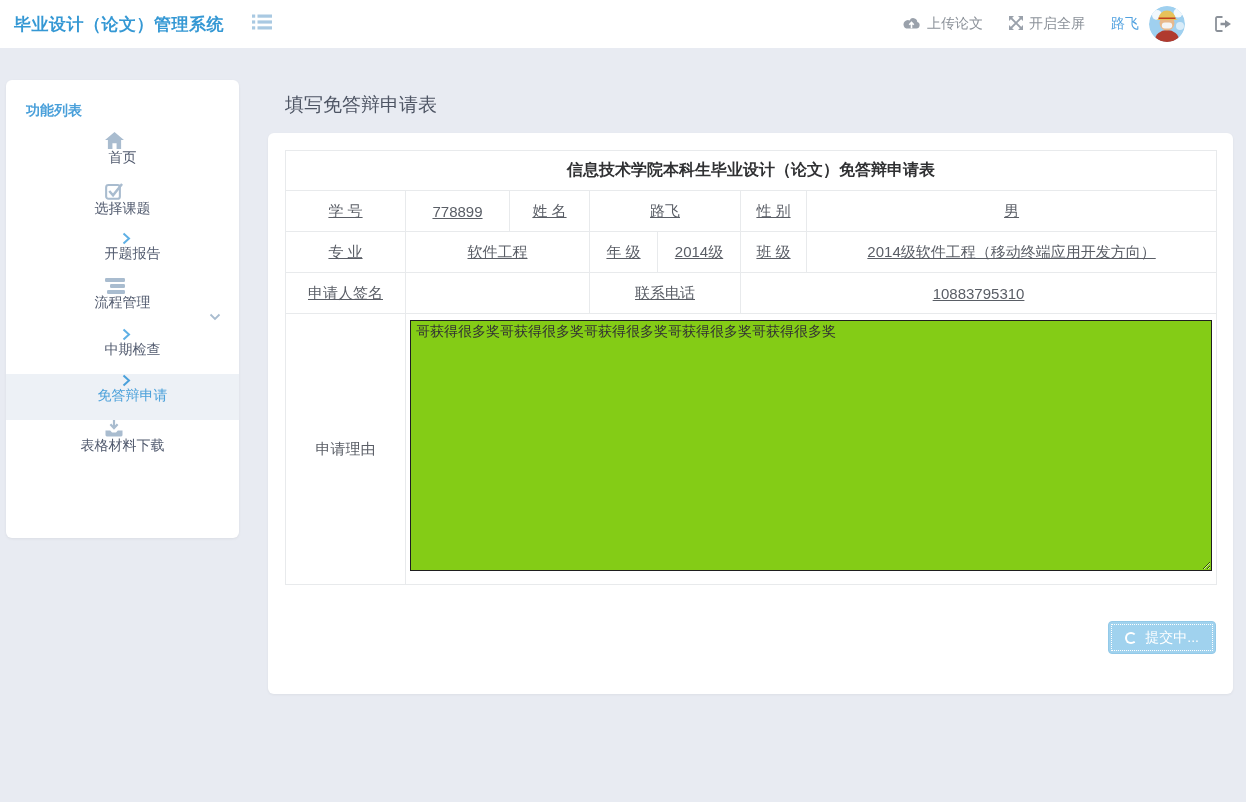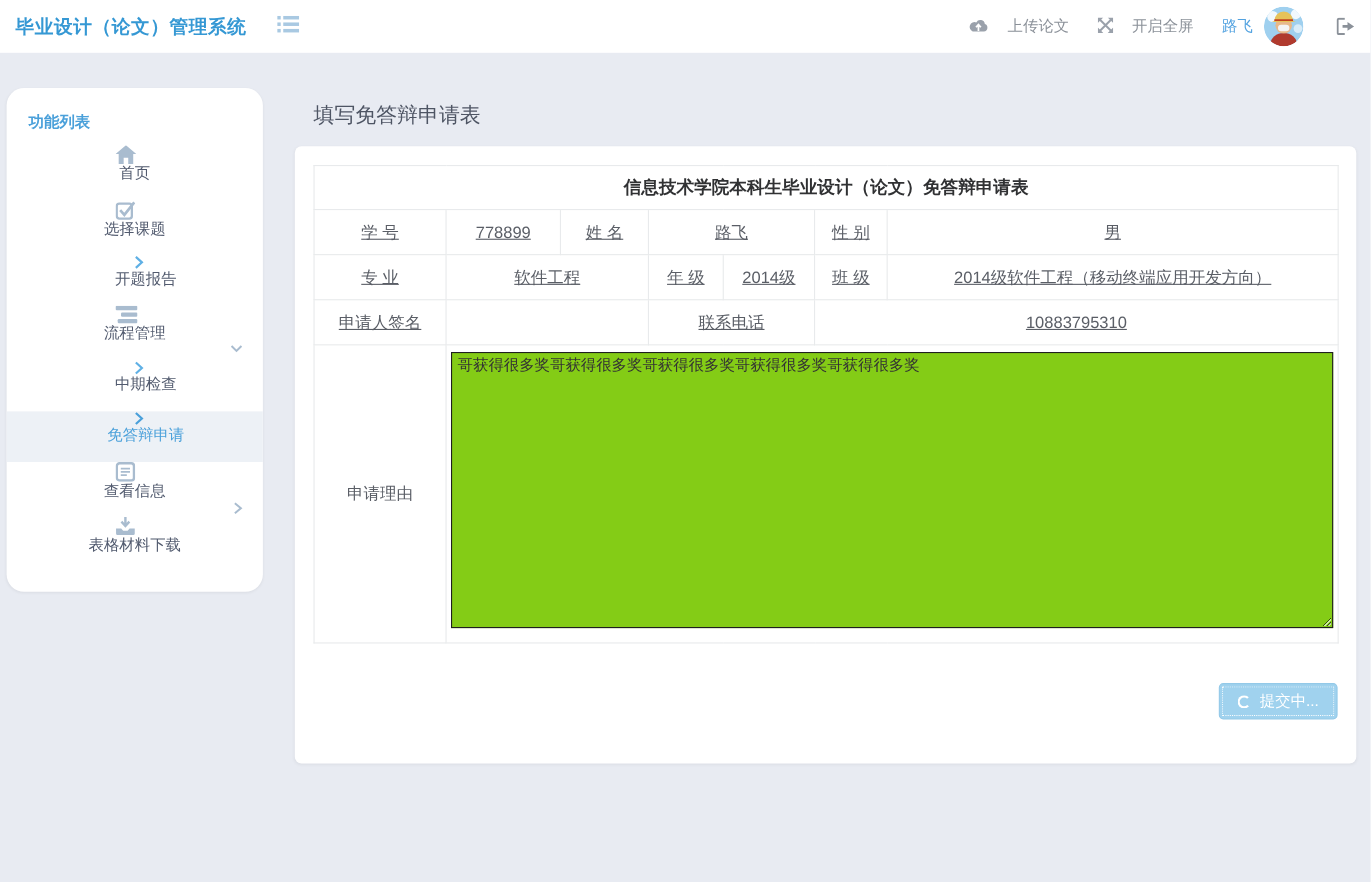--- a/index.html
+++ b/index.html
@@ -13,29 +13,29 @@
   
   .topbar {
     position:absolute; top:0; left:0; right:0; height:48px;
     background:#ffffff; display:flex; align-items:center;
     justify-content:space-between; padding:0 14px;
   }
   .topbar-left { display:flex; align-items:center; }
   .app-title { color:#3598d4; font-size:17px; font-weight:bold; letter-spacing:0.5px; }
   .menu-toggle { margin-left:28px; display:flex; cursor:pointer; }
   .topbar-right { display:flex; align-items:center; }
-  .top-link { display:flex; align-items:center; gap:17px; color:#8b9199; font-size:14px; cursor:pointer; margin-right:26px; }
+  .top-link { display:flex; align-items:center; gap:6px; color:#8b9199; font-size:14px; cursor:pointer; margin-right:26px; }
   .username { color:#52a2e0; font-size:14px; cursor:pointer; margin-right:10px; }
   .avatar { width:36px; height:36px; border-radius:50%; overflow:hidden; cursor:pointer; }
   .logout { margin-left:30px; display:flex; cursor:pointer; }
 
   
   .sidebar {
     position:absolute; left:6px; top:80px; width:233px; height:458px;
-    background:#fff; border-radius:16px; box-shadow:0 1px 3px rgba(0,0,0,0.06);
+    background:#fff; border-radius:6px; box-shadow:0 1px 3px rgba(0,0,0,0.06);
     overflow:hidden;
   }
   .sidebar-title { padding:22px 20px 12px; color:#4aa0da; font-weight:bold; font-size:14px; }
   .nav-item {
     height:50px; display:flex; align-items:center; padding:0 18px;
     color:#515a6e; font-size:14px; cursor:pointer;flex-direction:column;
   }
   .nav-icon { width:22px; margin-right:13px; display:flex; align-items:center; }
   .chev { margin-left:auto; display:flex; }
   .nav-sub { height:46px; padding-left:38px; }
@@ -210,34 +210,20 @@
 
   <div class="nav-item nav-sub active">
     <span class="sub-chev">
       <svg width="9" height="13" viewBox="0 0 9 13">
           <path d="M1.5 1.5 L7 6.5 1.5 11.5" fill="none" stroke="#4aa0da" stroke-width="2"></path>
         </svg>
     </span>
     <span>免答辩申请</span>
   </div>
 
-  <div class="nav-item">
-    <span class="nav-icon">
-      <svg width="18" height="18" viewBox="0 0 18 18">
-        <rect x="1.2" y="1.2" width="15.6" height="15.6" rx="2.5" fill="none" stroke="#a9bccf" stroke-width="2.2"></rect>
-        <path d="M4.8 6 h8.4 M4.8 9 h8.4 M4.8 12 h5.5" stroke="#a9bccf" stroke-width="1.6"></path>
-      </svg>
-    </span>
-    <span>查看信息</span>
-    <span class="chev">
-      <svg width="10" height="12" viewBox="0 0 10 12">
-          <path d="M2.5 1.5 L8 6 2.5 10.5" fill="none" stroke="#a9bccf" stroke-width="1.8"></path>
-        </svg>
-    </span>
-  </div>
 
   <div class="nav-item">
     <span class="nav-icon">
       <svg width="18" height="17" viewBox="0 0 18 17">
         <path d="M9 0 V7.2 M5.4 4.2 L9 8.2 12.6 4.2" stroke="#a9bccf" stroke-width="2.2" fill="none"></path>
         <path d="M0.5 10.5 V15 a1.4 1.4 0 0 0 1.4 1.4 H16.1 a1.4 1.4 0 0 0 1.4 -1.4 V10.5 H12.8 L11 12.6 H7 L5.2 10.5 Z" fill="#a9bccf"></path>
       </svg>
     </span>
     <span>表格材料下载</span>
   </div>

